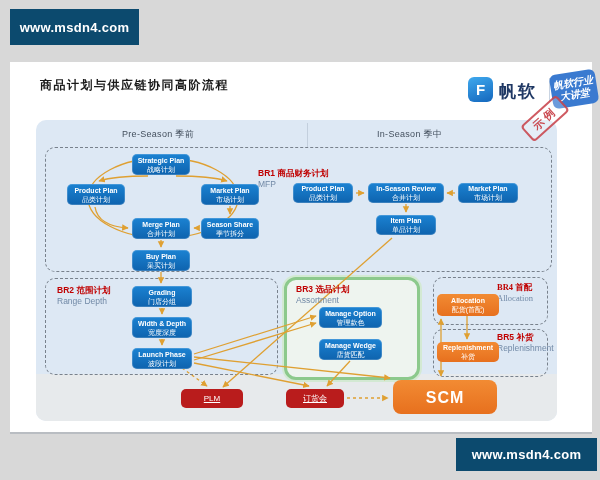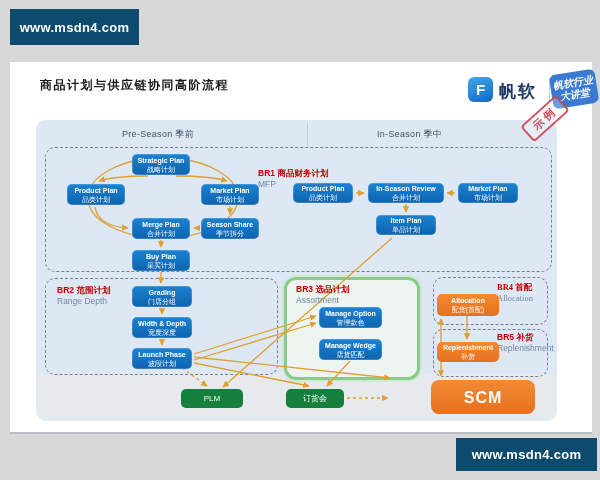--- a/index.html
+++ b/index.html
@@ -41,21 +41,21 @@
 
   .rlabel{position:absolute;z-index:3;font-size:8.5px;line-height:10.5px;white-space:nowrap;}
   .rlabel .code{color:#c00000;font-weight:bold;}
   .rlabel .sub{color:#7189a6;}
 
   svg.wires{position:absolute;left:0;top:0;z-index:2;pointer-events:none;}
 
   .node{position:absolute;border-radius:5px;color:#fff;text-align:center;display:flex;flex-direction:column;
     align-items:center;justify-content:center;z-index:3;font-size:7px;line-height:9px;}
   .node.blue{background:linear-gradient(180deg,#1b82d2,#0e63ae);box-shadow:inset 0 0 0 1px rgba(255,255,255,.18);}
-  .node.lightblue{background:#15803d;font-size:8px;}
+  .node.lightblue{background:#b91c1c;font-size:8px;text-decoration:underline;}
   .node.orange{background:linear-gradient(180deg,#f28b33,#e7701e);}
   .node .en{font-weight:bold;}
   .scm{font-size:16px;font-weight:bold;letter-spacing:1px;border-radius:8px;}
 </style>
 </head>
 <body>
 
 <div class="watermark wm-top">
     <span>www.msdn4.com</span>
   </div>
@@ -216,15 +216,15 @@
   <span class="en">Replenishment</span>
     <span class="zh">补货</span>
 </div>
 
 <div class="node lightblue" style="left:181px;top:389px;width:62px;height:19px;">
   <span>PLM</span>
 </div>
 <div class="node lightblue" style="left:286px;top:389px;width:58px;height:19px;">
   <span>订货会</span>
 </div>
-<div class="node orange scm" style="left:393px;top:380px;width:104px;height:34px;margin-left:38px;">
+<div class="node orange scm" style="left:393px;top:380px;width:104px;height:34px;">
   <span>SCM</span>
 </div>
 
 </body></html>

